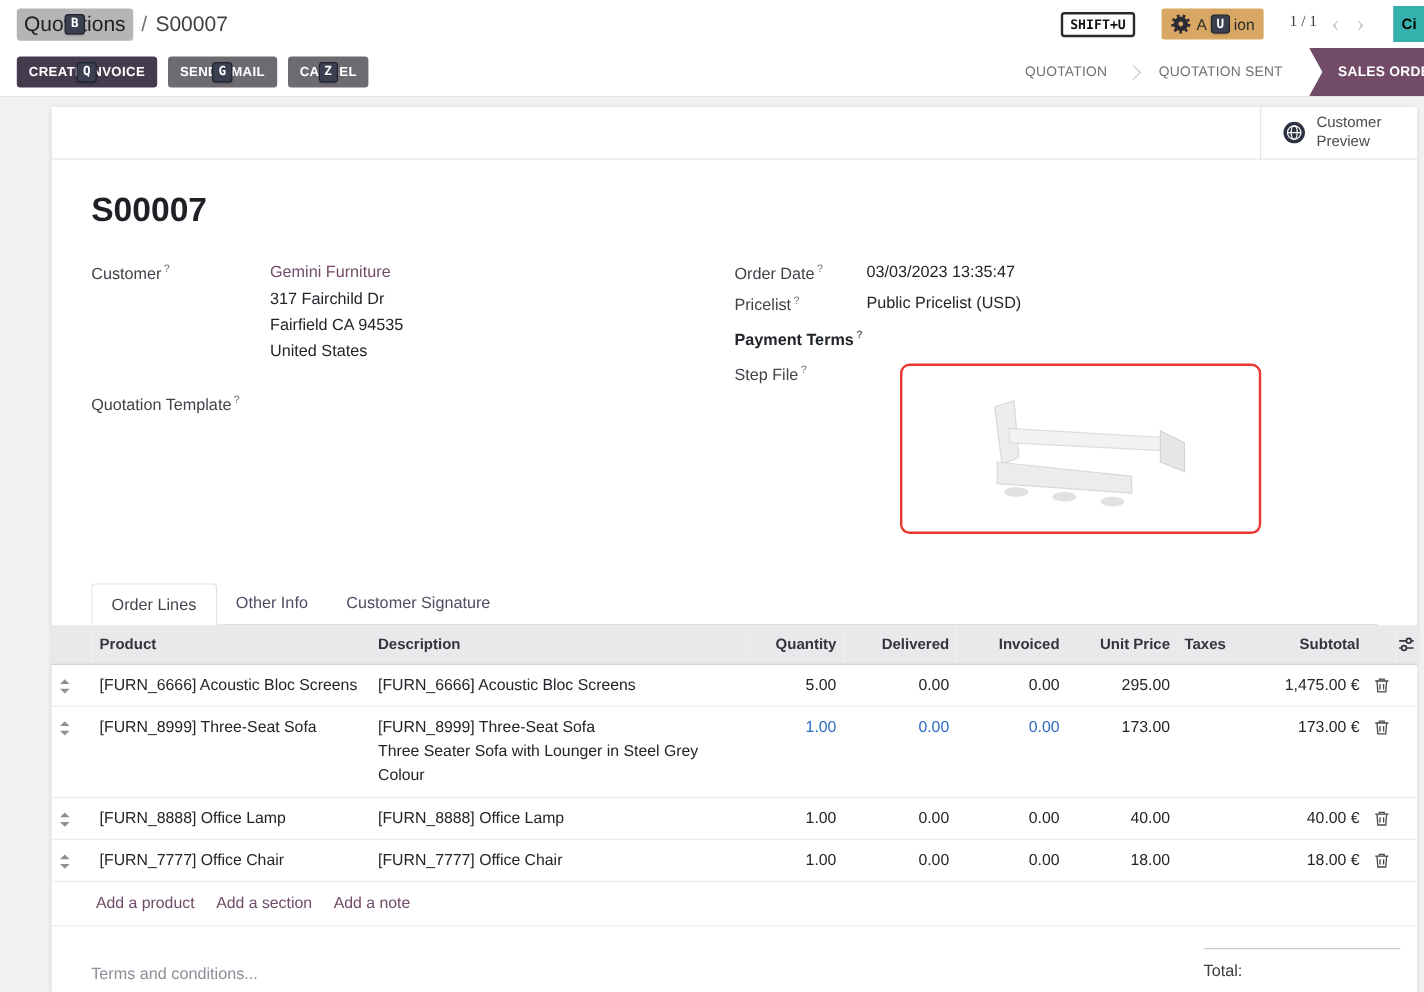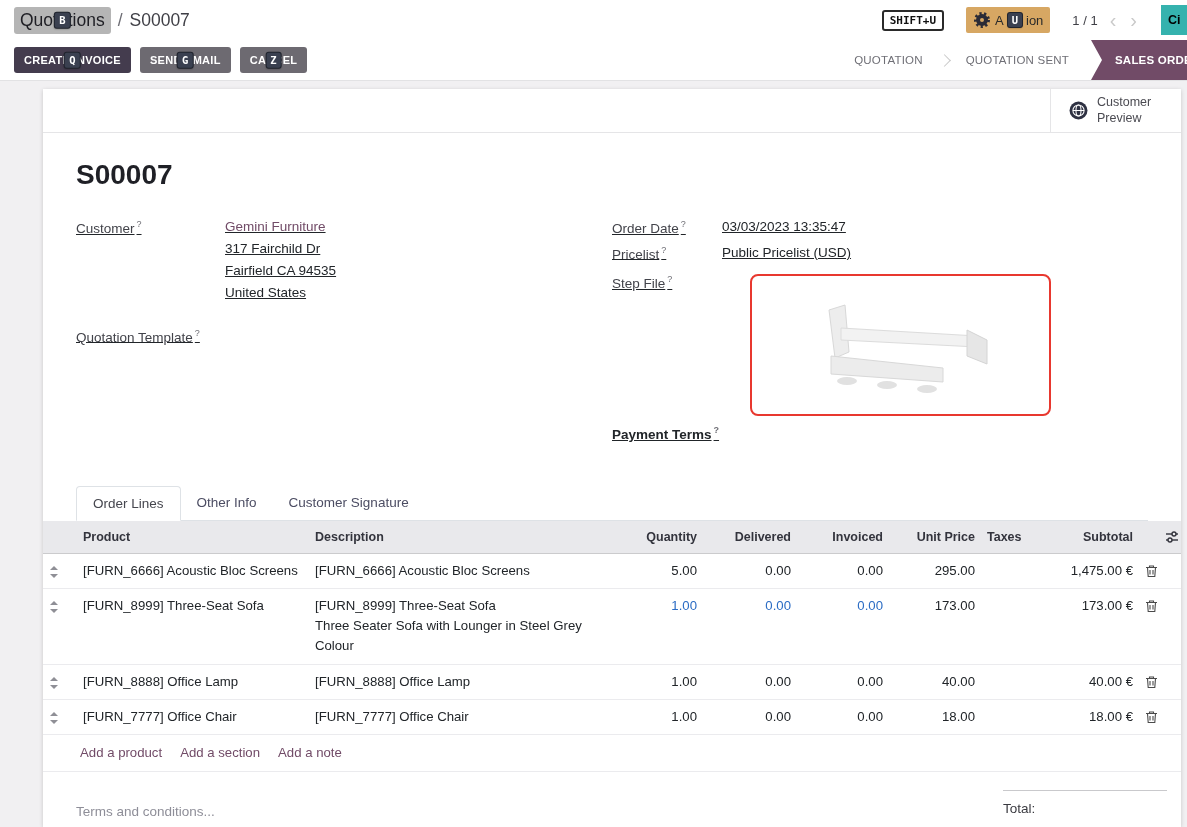--- a/index.html
+++ b/index.html
@@ -10,21 +10,21 @@
   .topbar { display:flex; align-items:center; justify-content:space-between; height:40px; padding-left:14px; background:#fff; }
   .breadcrumb { font-size:17.5px; display:flex; align-items:center; gap:7px; }
   .bc-parent { position:relative; background:#b5b5b5; padding:3px 6px; border-radius:3px; color:#1e1e24; }
   .bc-sep { color:#6d6d74; }
   .bc-current { color:#3f3f46; }
   .topbar-right { display:flex; align-items:center; gap:22px; }
   .shortcut-chip { background:#fff; border:2px solid #2a2a2a; color:#111; font-family:"DejaVu Sans Mono",monospace; font-size:11px; font-weight:bold; padding:2px 6px; border-radius:3px; }
   .hint { background:#3a4050; color:#fff; font-family:"DejaVu Sans Mono",monospace; font-size:10.5px; font-weight:bold; padding:2px 4px; border-radius:2px; line-height:1; box-shadow:0 0 0 1px #20242e, 0 1px 2px rgba(0,0,0,.4); display:inline-block; }
   .hint-over { position:absolute; left:50%; top:50%; transform:translate(-50%,-50%); z-index:2; }
   .action-hl { position:relative; display:inline-flex; align-items:center; gap:4px; background:#d7a763; padding:4px 7px; border-radius:2px; font-size:13px; color:#2a2a2a; cursor:pointer; }
-  .pager { display:flex; align-items:center; gap:10px; }
+  .pager { display:flex; align-items:flex-start; gap:10px;font-family:Liberation Serif, serif; }
   .pager-value { font-size:13px; color:#3f3f46; }
   .pager-btn { color:#c9c9c9; font-size:20px; line-height:1; cursor:pointer; padding:0 2px; }
   .create-chip { background:#35b2ae; color:#000000; font-size:12.5px; font-weight:bold; height:30px; width:26px; display:flex; align-items:center; padding-left:7px; overflow:hidden; cursor:pointer; }
 
   
   .btnbar { display:flex; align-items:center; height:41px; border-bottom:1px solid #e2e2e4; padding-left:14px; background:#fff; }
   .btn-group { display:flex; gap:9px; }
   .btn { position:relative; border:none; color:#fff; font-family:"Liberation Sans",sans-serif; font-size:11px; font-weight:bold; letter-spacing:.3px; padding:7px 10px; border-radius:3px; cursor:pointer; }
   .btn-primary { background:#443c4e; }
   .btn-secondary { background:#6d6a71; }
@@ -37,21 +37,21 @@
   .backdrop { background:#f1f0f2; height:746px; padding:8px 6px 0 43px; }
   .sheet { background:#fff; height:100%; box-shadow:0 1px 4px rgba(0,0,0,.18); position:relative; }
   .sheet-top { display:flex; align-items:stretch; }
   .sheet-top-fill { flex:1; border-bottom:1px solid #e5e5e7; }
   .preview-box { border-left:1px solid #e5e5e7; border-bottom:1px solid #e5e5e7; padding:6px 22px 6px 18px; display:flex; align-items:center; gap:9px; cursor:pointer; }
   .preview-label { font-size:12.5px; color:#4b4b52; line-height:1.25; width:62px; }
   .sheet-body { padding:26px 33px 0 33px; }
   .title { font-size:28px; font-weight:600; color:#1f2026; }
 
   .fields { display:flex; margin-top:28px; }
-  .fcol { width:50%;text-decoration:underline; }
+  .fcol { width:50%; }
   .frow { display:flex; margin-bottom:9px; }
   .flabel { font-size:13.5px; color:#42434a; flex:none; }
   .fcol-left .flabel { width:149px; }
   .fcol-right .flabel { width:110px; }
   .flabel.bold { font-weight:bold; color:#212529; }
   .help { font-size:9px; color:#6d6d74; margin-left:2px; }
   .fvalue { font-size:13.5px; color:#212529; }
   .link { color:#714B67; text-decoration:none; cursor:pointer; }
   .addr { line-height:1.62; margin-top:4px; }
   .frow.tmpl { margin-top:24px; }
@@ -192,41 +192,41 @@
               <span>Order Date</span><sup class="help">?</sup>
             </div>
             <div class="fvalue">03/03/2023 13:35:47</div>
           </div>
           <div class="frow r2">
             <div class="flabel">
               <span>Pricelist</span><sup class="help">?</sup>
             </div>
             <div class="fvalue">Public Pricelist (USD)</div>
           </div>
+          <div class="frow r3">
+            <div class="flabel bold">
+              <span>Payment Terms</span><sup class="help">?</sup>
+            </div>
+            <div class="fvalue"></div>
+          </div>
           <div class="frow step-row">
             <div class="flabel">
               <span>Step File</span><sup class="help">?</sup>
             </div>
             <div class="step-file-box">
               <svg width="220" height="110" viewBox="0 0 220 110">
                 <polygon points="38,20 54,15 58,62 44,68" fill="#ededed" stroke="#d8d8d8" stroke-width="1"></polygon>
                 <polygon points="50,38 186,46 186,57 50,50" fill="#f2f2f2" stroke="#dcdcdc" stroke-width="1"></polygon>
                 <polygon points="176,40 196,50 196,74 176,66" fill="#e6e6e6" stroke="#d4d4d4" stroke-width="1"></polygon>
                 <polygon points="40,66 152,78 152,92 40,84" fill="#ececec" stroke="#d8d8d8" stroke-width="1"></polygon>
                 <ellipse cx="56" cy="91" rx="10" ry="4" fill="#e1e1e1"></ellipse>
                 <ellipse cx="96" cy="95" rx="10" ry="4" fill="#e1e1e1"></ellipse>
                 <ellipse cx="136" cy="99" rx="10" ry="4" fill="#e1e1e1"></ellipse>
               </svg>
             </div>
-          </div>
-          <div class="frow r3">
-            <div class="flabel bold">
-              <span>Payment Terms</span><sup class="help">?</sup>
-            </div>
-            <div class="fvalue"></div>
           </div>
         </div>
       </div>
 
       <div class="tabs">
         <div class="tab active">Order Lines</div>
         <div class="tab">Other Info</div>
         <div class="tab">Customer Signature</div>
       </div>
     </div>

